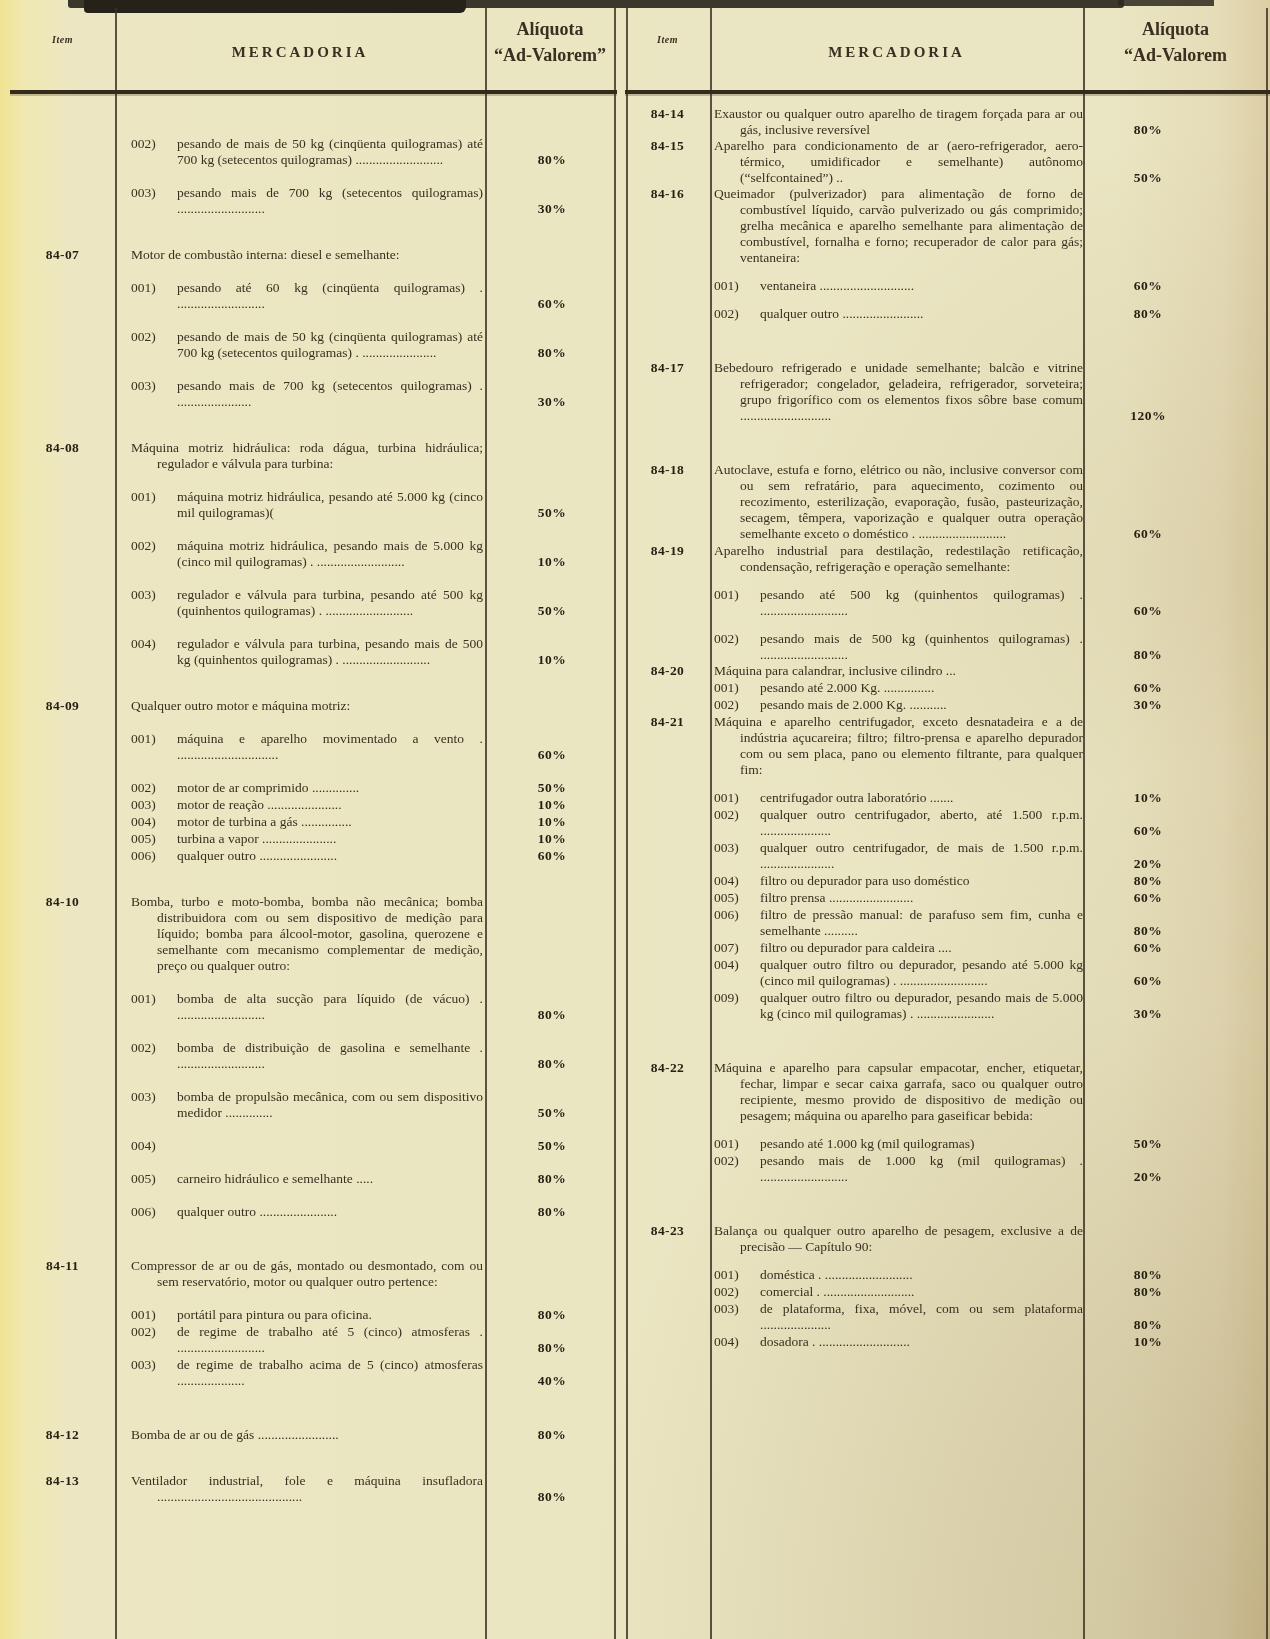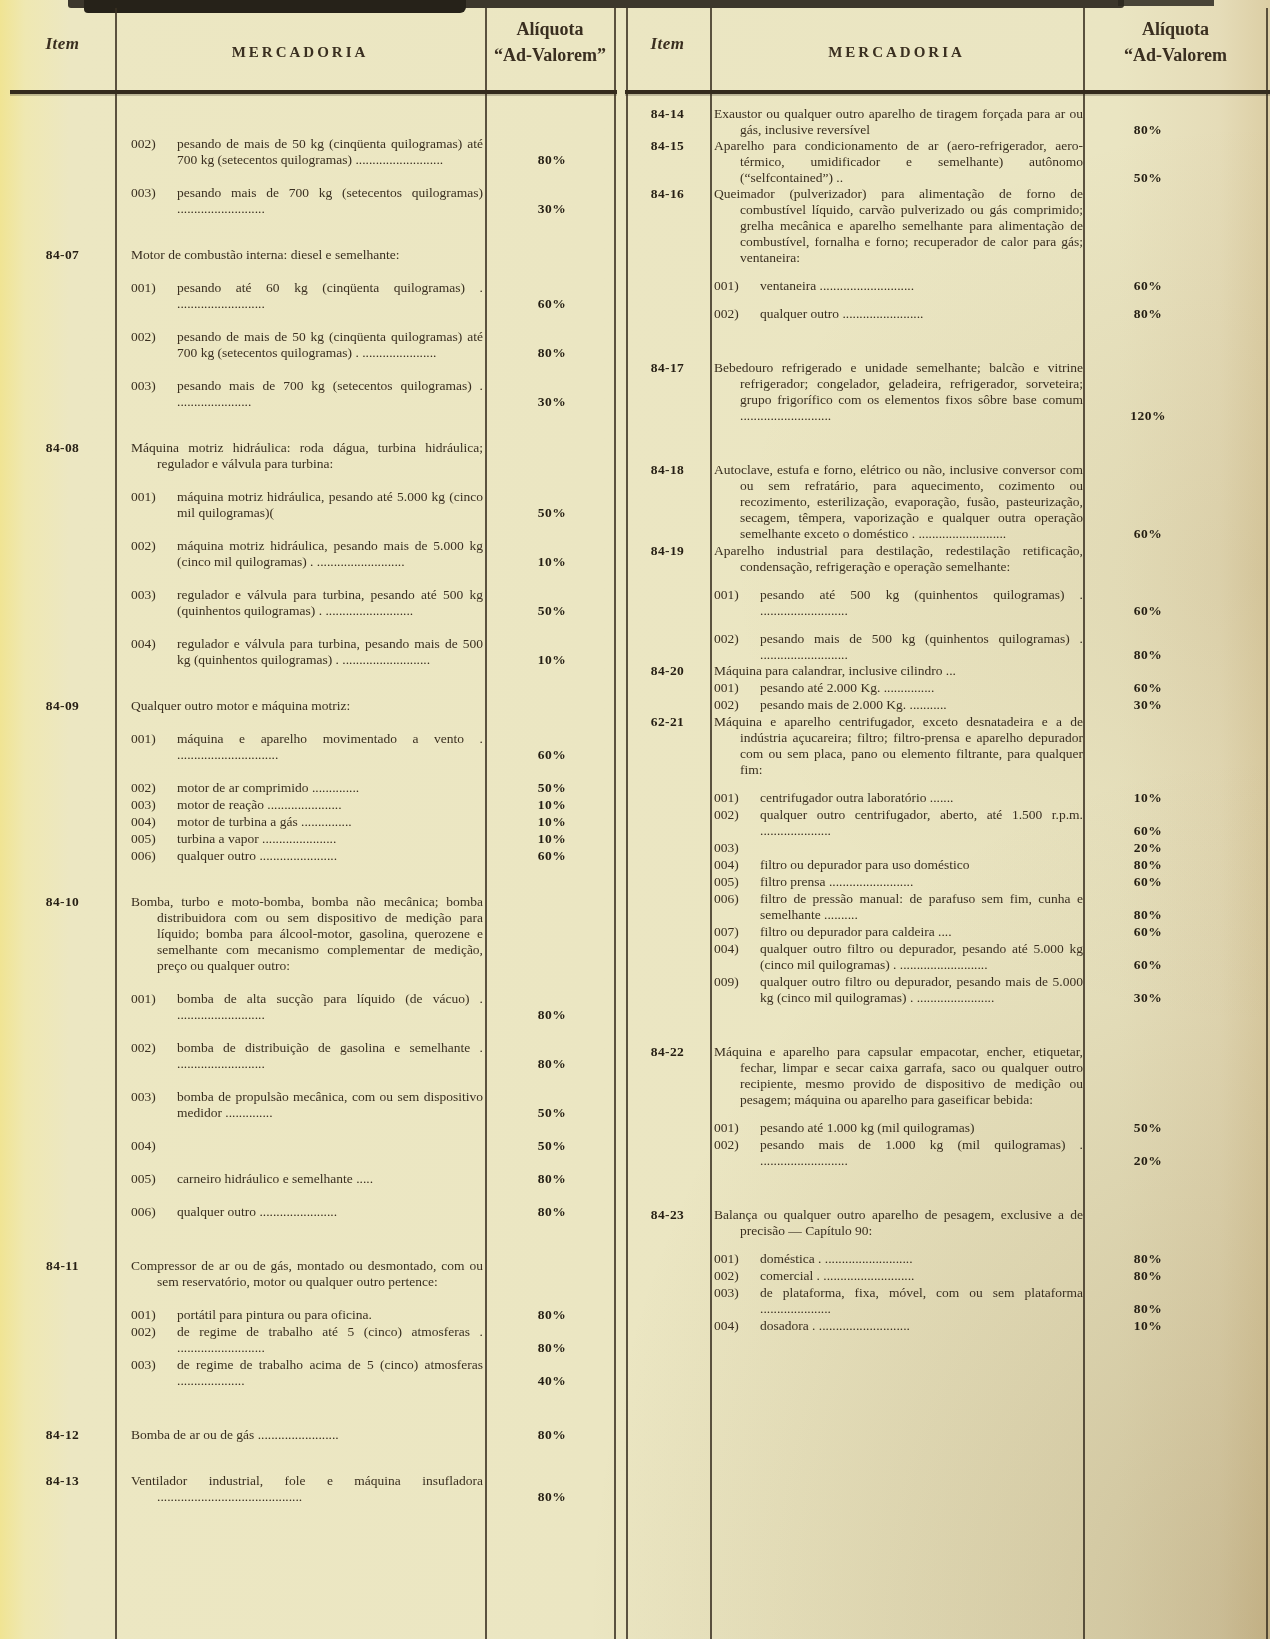--- a/index.html
+++ b/index.html
@@ -25,21 +25,21 @@
   #t-left .vl1{left:105px;}
   #t-left .vl2{left:475px;}
   #t-left .vl3{left:604px;}
   #t-right .vl0{left:1px;}
   #t-right .vl1{left:85px;}
   #t-right .vl2{left:458px;}
   #t-right .vl3{left:641px;}
 
   .thead{position:absolute;top:0;left:0;right:0;height:82px;}
   .hrule{position:absolute;top:82px;left:0;right:0;height:4px;background:#342b1d;box-shadow:0 2px 0 rgba(52,43,29,.25);}
-  .h-item{position:absolute;top:26px;left:0;width:105px;text-align:center;font-style:italic;font-weight:700;font-size:17px;letter-spacing:.5px;}
+  .h-item{position:absolute;top:26px;left:0;width:105px;text-align:center;font-style:italic;font-weight:700;font-size:10px;letter-spacing:.5px;}
   #t-right .h-item{width:85px;}
   .h-merc{position:absolute;top:36px;left:105px;width:370px;text-align:center;font-size:15px;font-weight:600;letter-spacing:3px;}
   #t-right .h-merc{left:85px;width:373px;}
   .h-aliq{position:absolute;top:8px;left:475px;width:130px;text-align:center;font-weight:700;font-size:18px;line-height:26px;}
   #t-right .h-aliq{left:458px;width:185px;}
 
   .tbody{position:absolute;top:86px;left:0;right:0;bottom:0;overflow:hidden;padding-top:12px;}
 
   .row{display:flex;align-items:stretch;font-size:13.5px;line-height:16px;}
   .ci{width:105px;flex:none;text-align:center;font-weight:700;font-size:13.5px;letter-spacing:.4px;color:#261f14;}
@@ -492,21 +492,21 @@
         <div class="ci"></div>
         <div class="ct">
           <div class="sub">
             <div class="snum">002)</div>
             <div class="stxt">pesando mais de 2.000 Kg. ...........</div>
           </div>
         </div>
         <div class="cr">30%</div>
       </div>
       <div class="row entry tight">
-        <div class="ci">62-21</div>
+        <div class="ci">84-21</div>
         <div class="ct">
           <div class="mtext">Máquina e aparelho centrifugador, exceto desnatadeira e a de indústria açucareira; filtro; filtro-prensa e aparelho depurador com ou sem placa, pano ou elemento filtrante, para qualquer fim:</div>
         </div>
         <div class="cr"></div>
       </div>
       <div class="row sp">
         <div class="ci"></div>
         <div class="ct">
           <div class="sub">
             <div class="snum">001)</div>
@@ -523,20 +523,21 @@
             <div class="stxt">qualquer outro centrifugador, aberto, até 1.500 r.p.m. .....................</div>
           </div>
         </div>
         <div class="cr">60%</div>
       </div>
       <div class="row ns">
         <div class="ci"></div>
         <div class="ct">
           <div class="sub">
             <div class="snum">003)</div>
+            <div class="stxt">qualquer outro centrifugador, de mais de 1.500 r.p.m. ......................</div>
           </div>
         </div>
         <div class="cr">20%</div>
       </div>
       <div class="row ns">
         <div class="ci"></div>
         <div class="ct">
           <div class="sub">
             <div class="snum">004)</div>
             <div class="stxt">filtro ou depurador para uso doméstico</div>

